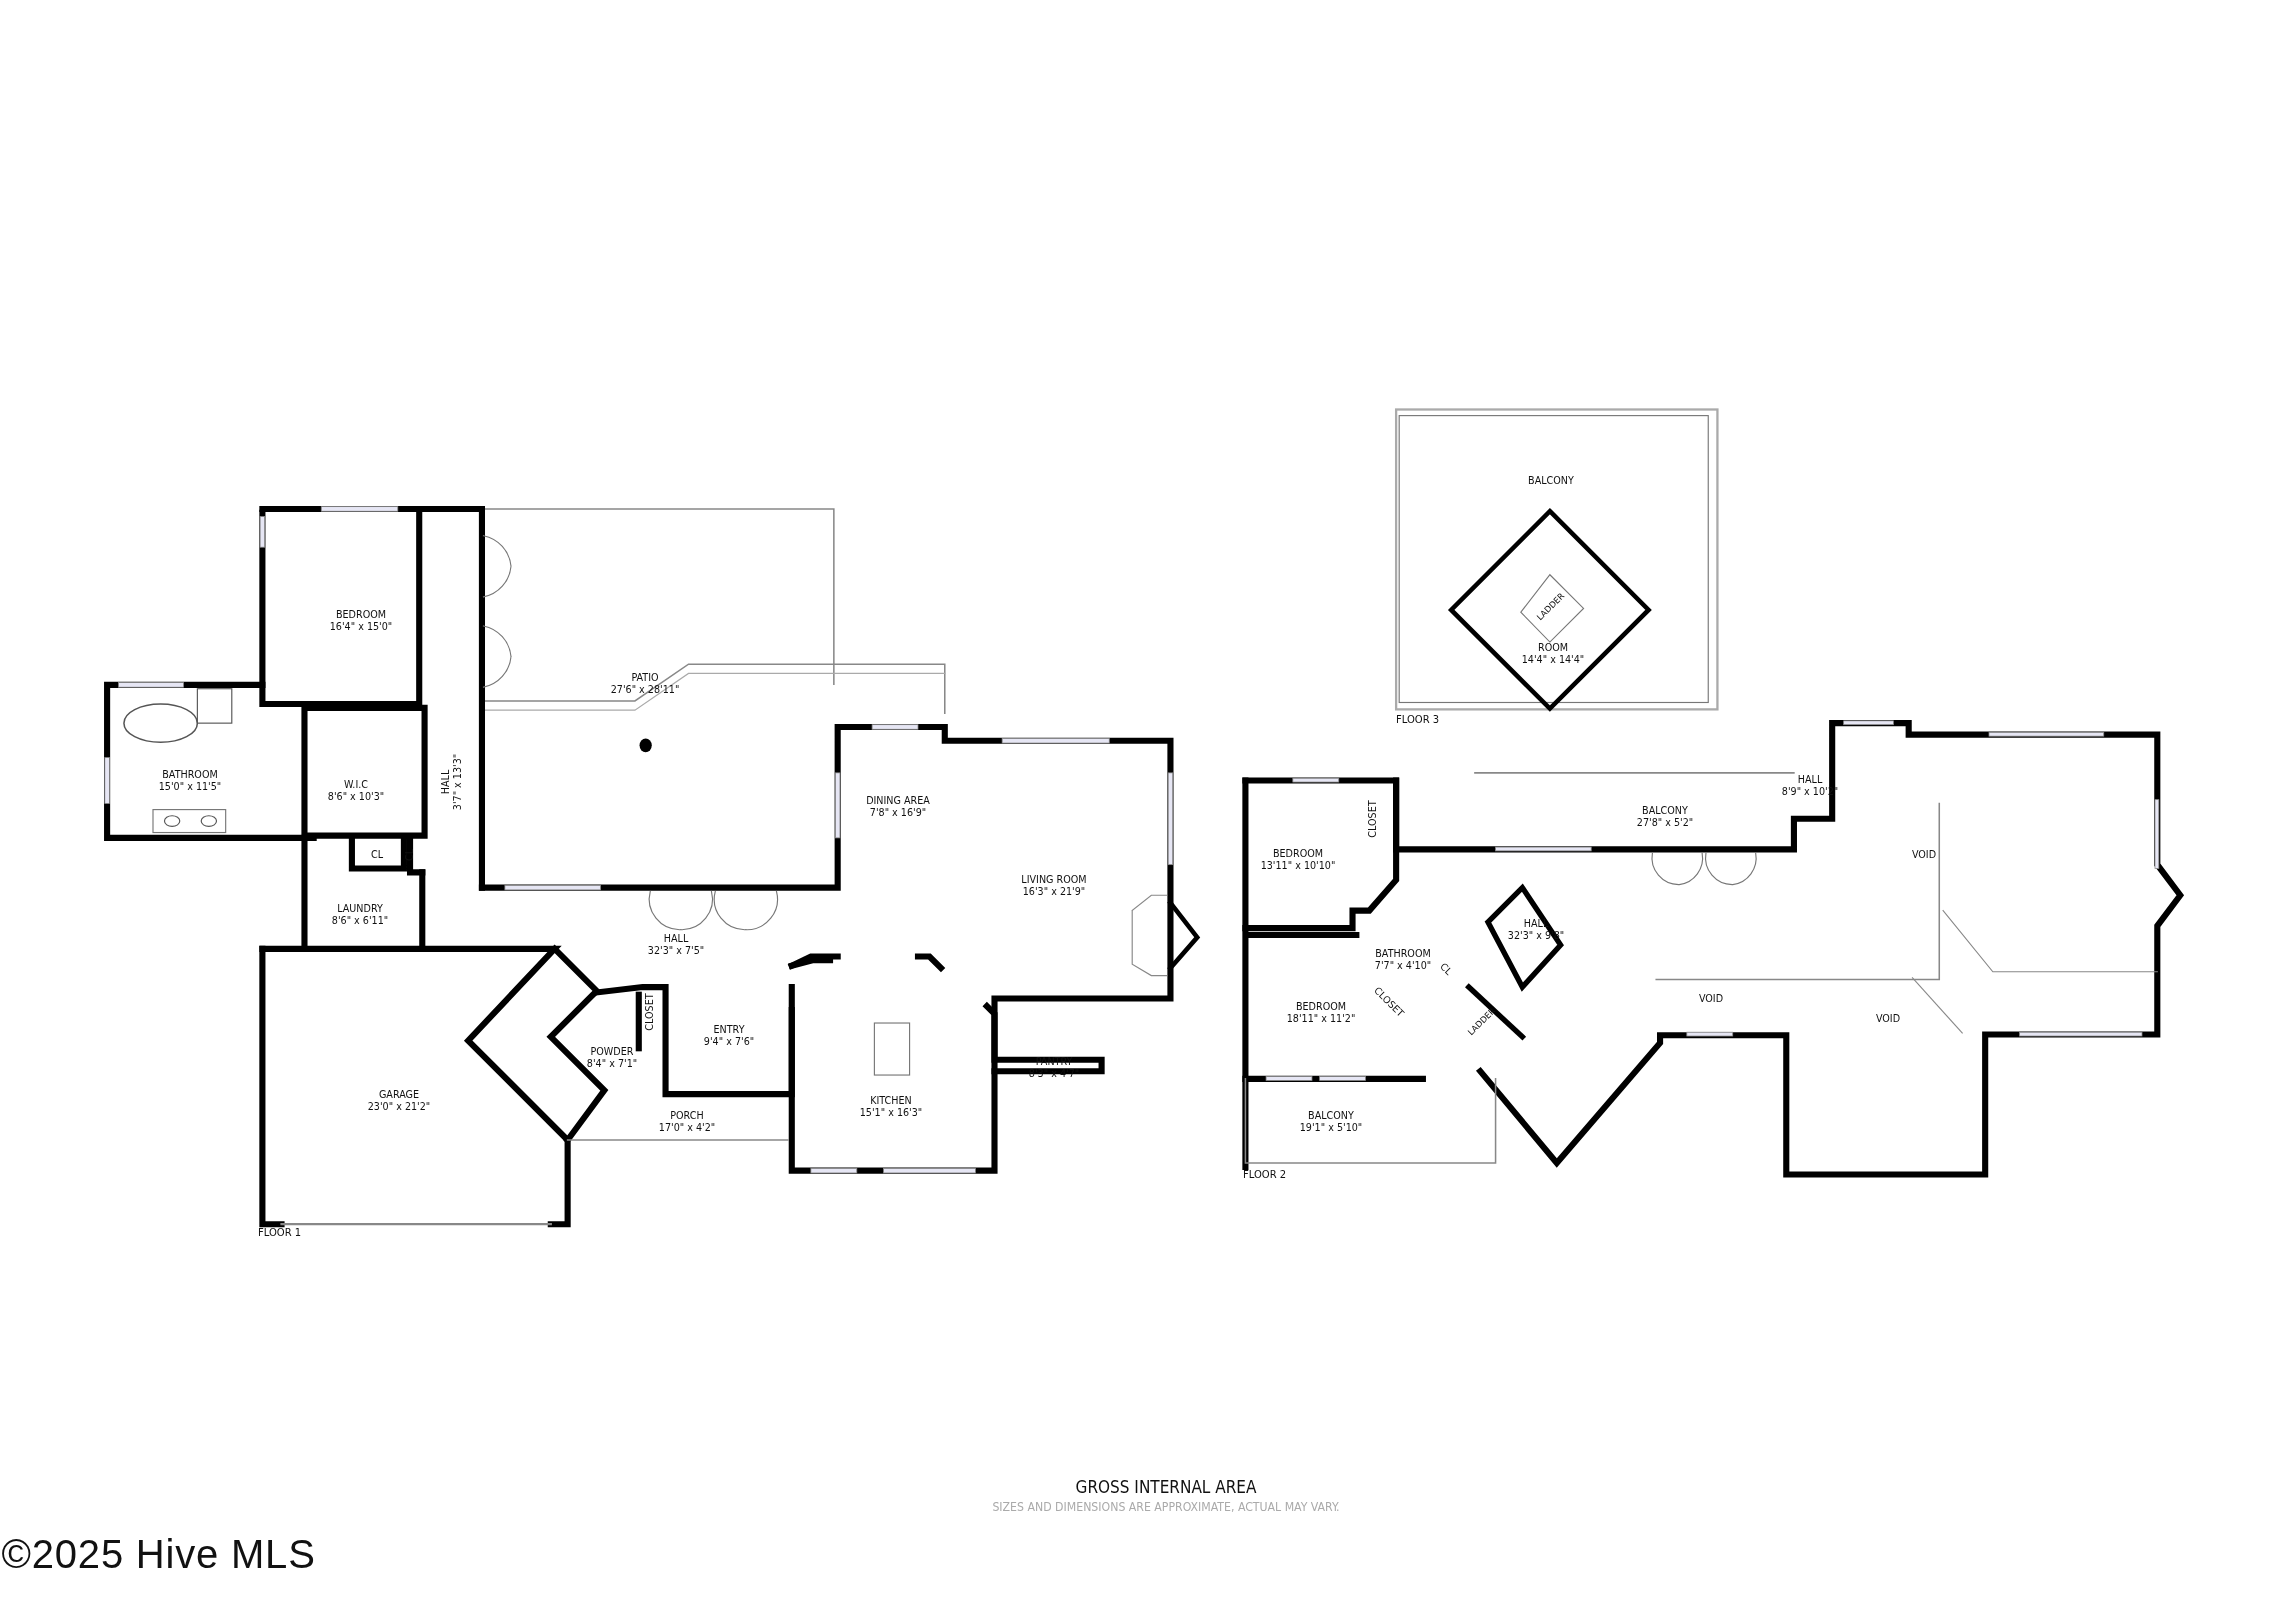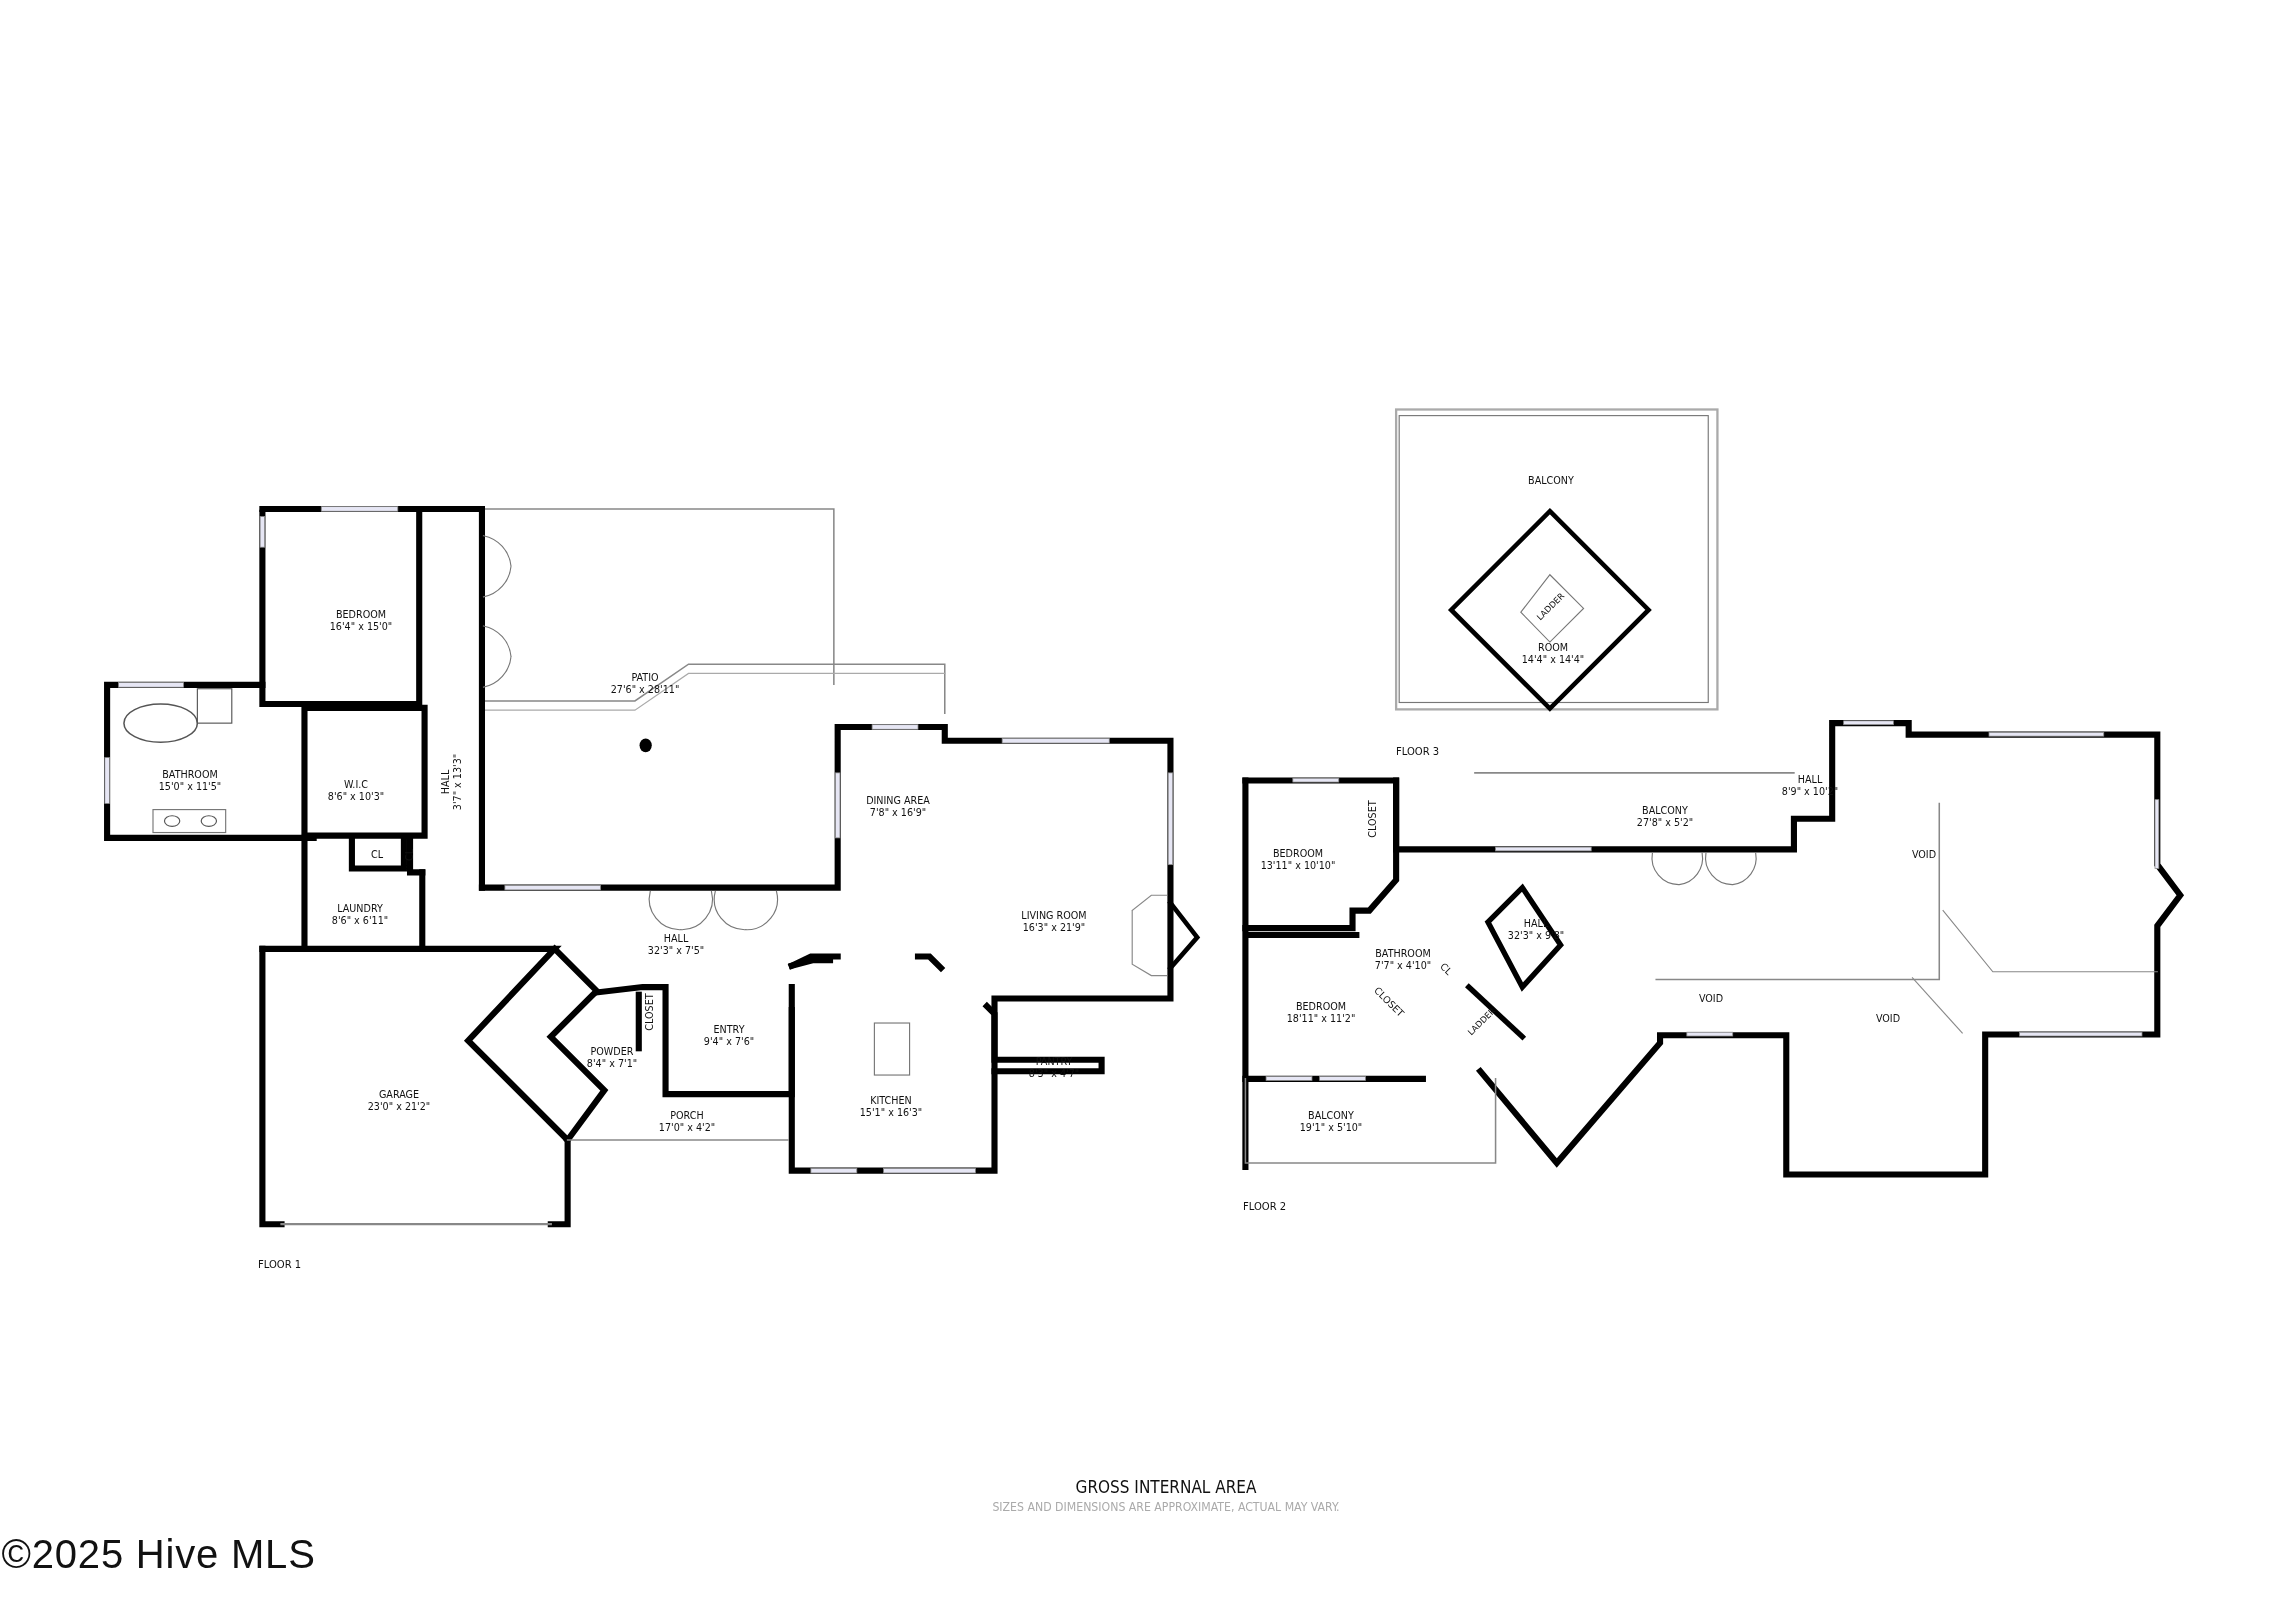--- a/index.html
+++ b/index.html
@@ -3,21 +3,21 @@
 <meta charset="utf-8">
 <style>
   html, body { margin:0; padding:0; background:#ffffff; }
   body { width:2295px; height:1623px; position:relative; overflow:hidden; font-family:"DejaVu Sans", sans-serif; color:#111; }
   #plan { position:absolute; left:0; top:0; width:2295px; height:1623px; }
   .lbl { position:absolute; text-align:center; font-size:9.6px; line-height:11.5px; color:#111; white-space:nowrap; transform:translate(-50%,-50%); }
   .lbl .dim { display:block; }
   .rot { transform:translate(-50%,-50%) rotate(-90deg); }
   .rot45 { transform:translate(-50%,-50%) rotate(45deg); }
   .rotm45 { transform:translate(-50%,-50%) rotate(-45deg); }
-  .floor-lbl { position:absolute; font-size:10px; color:#111;margin-top:32px; }
+  .floor-lbl { position:absolute; font-size:10px; color:#111; }
   .summary { position:absolute; left:0; width:2295px; top:1477px; text-align:center; }
   .summary div { font-family:"DejaVu Sans Condensed","DejaVu Sans", sans-serif; font-size:17px; line-height:21.4px; color:#111; transform:scaleX(1.0);padding-left:37px; }
   .summary .disclaimer { font-size:12.2px; color:#aaa; line-height:18.4px; }
   .copyright { position:absolute; left:1.5px; top:1532px; font-family:"Liberation Sans", sans-serif; font-weight:300; font-size:40px; color:#111; letter-spacing:0.8px; -webkit-text-stroke:0; font-stretch:condensed; }
 </style>
 </head>
 <body>
 
 <svg id="plan" viewBox="0 0 3000 2121" xmlns="http://www.w3.org/2000/svg">
   <g fill="none" stroke-linecap="square">
@@ -133,21 +133,21 @@
     </g>
   </g>
 </svg>
 
 <div class="lbl" style="left:361px;top:620px;"><span>BEDROOM</span><span class="dim">16'4" x 15'0"</span></div>
 <div class="lbl" style="left:645px;top:683px;"><span>PATIO</span><span class="dim">27'6" x 28'11"</span></div>
 <div class="lbl" style="left:190px;top:780px;"><span>BATHROOM</span><span class="dim">15'0" x 11'5"</span></div>
 <div class="lbl" style="left:356px;top:790px;"><span>W.I.C</span><span class="dim">8'6" x 10'3"</span></div>
 <div class="lbl rot" style="left:451px;top:782px;"><span>HALL</span><span class="dim">3'7" x 13'3"</span></div>
 <div class="lbl" style="left:898px;top:806px;"><span>DINING AREA</span><span class="dim">7'8" x 16'9"</span></div>
-<div class="lbl" style="left:1054px;top:885px;margin-top:36px;"><span>LIVING ROOM</span><span class="dim">16'3" x 21'9"</span></div>
+<div class="lbl" style="left:1054px;top:885px;"><span>LIVING ROOM</span><span class="dim">16'3" x 21'9"</span></div>
 <div class="lbl" style="left:377px;top:855px;"><span>CL</span></div>
 <div class="lbl rot" style="left:410px;top:855px;"><span>CL</span></div>
 <div class="lbl" style="left:360px;top:914px;"><span>LAUNDRY</span><span class="dim">8'6" x 6'11"</span></div>
 <div class="lbl" style="left:676px;top:944px;"><span>HALL</span><span class="dim">32'3" x 7'5"</span></div>
 <div class="lbl" style="left:399px;top:1100px;"><span>GARAGE</span><span class="dim">23'0" x 21'2"</span></div>
 <div class="lbl rot" style="left:650px;top:1012px;"><span>CLOSET</span></div>
 <div class="lbl" style="left:612px;top:1057px;text-align:center;"><span>POWDER</span><span class="dim">8'4" x 7'1"</span></div>
 <div class="lbl" style="left:729px;top:1035px;"><span>ENTRY</span><span class="dim">9'4" x 7'6"</span></div>
 <div class="lbl" style="left:687px;top:1121px;"><span>PORCH</span><span class="dim">17'0" x 4'2"</span></div>
 <div class="lbl" style="left:891px;top:1106px;"><span>KITCHEN</span><span class="dim">15'1" x 16'3"</span></div>

